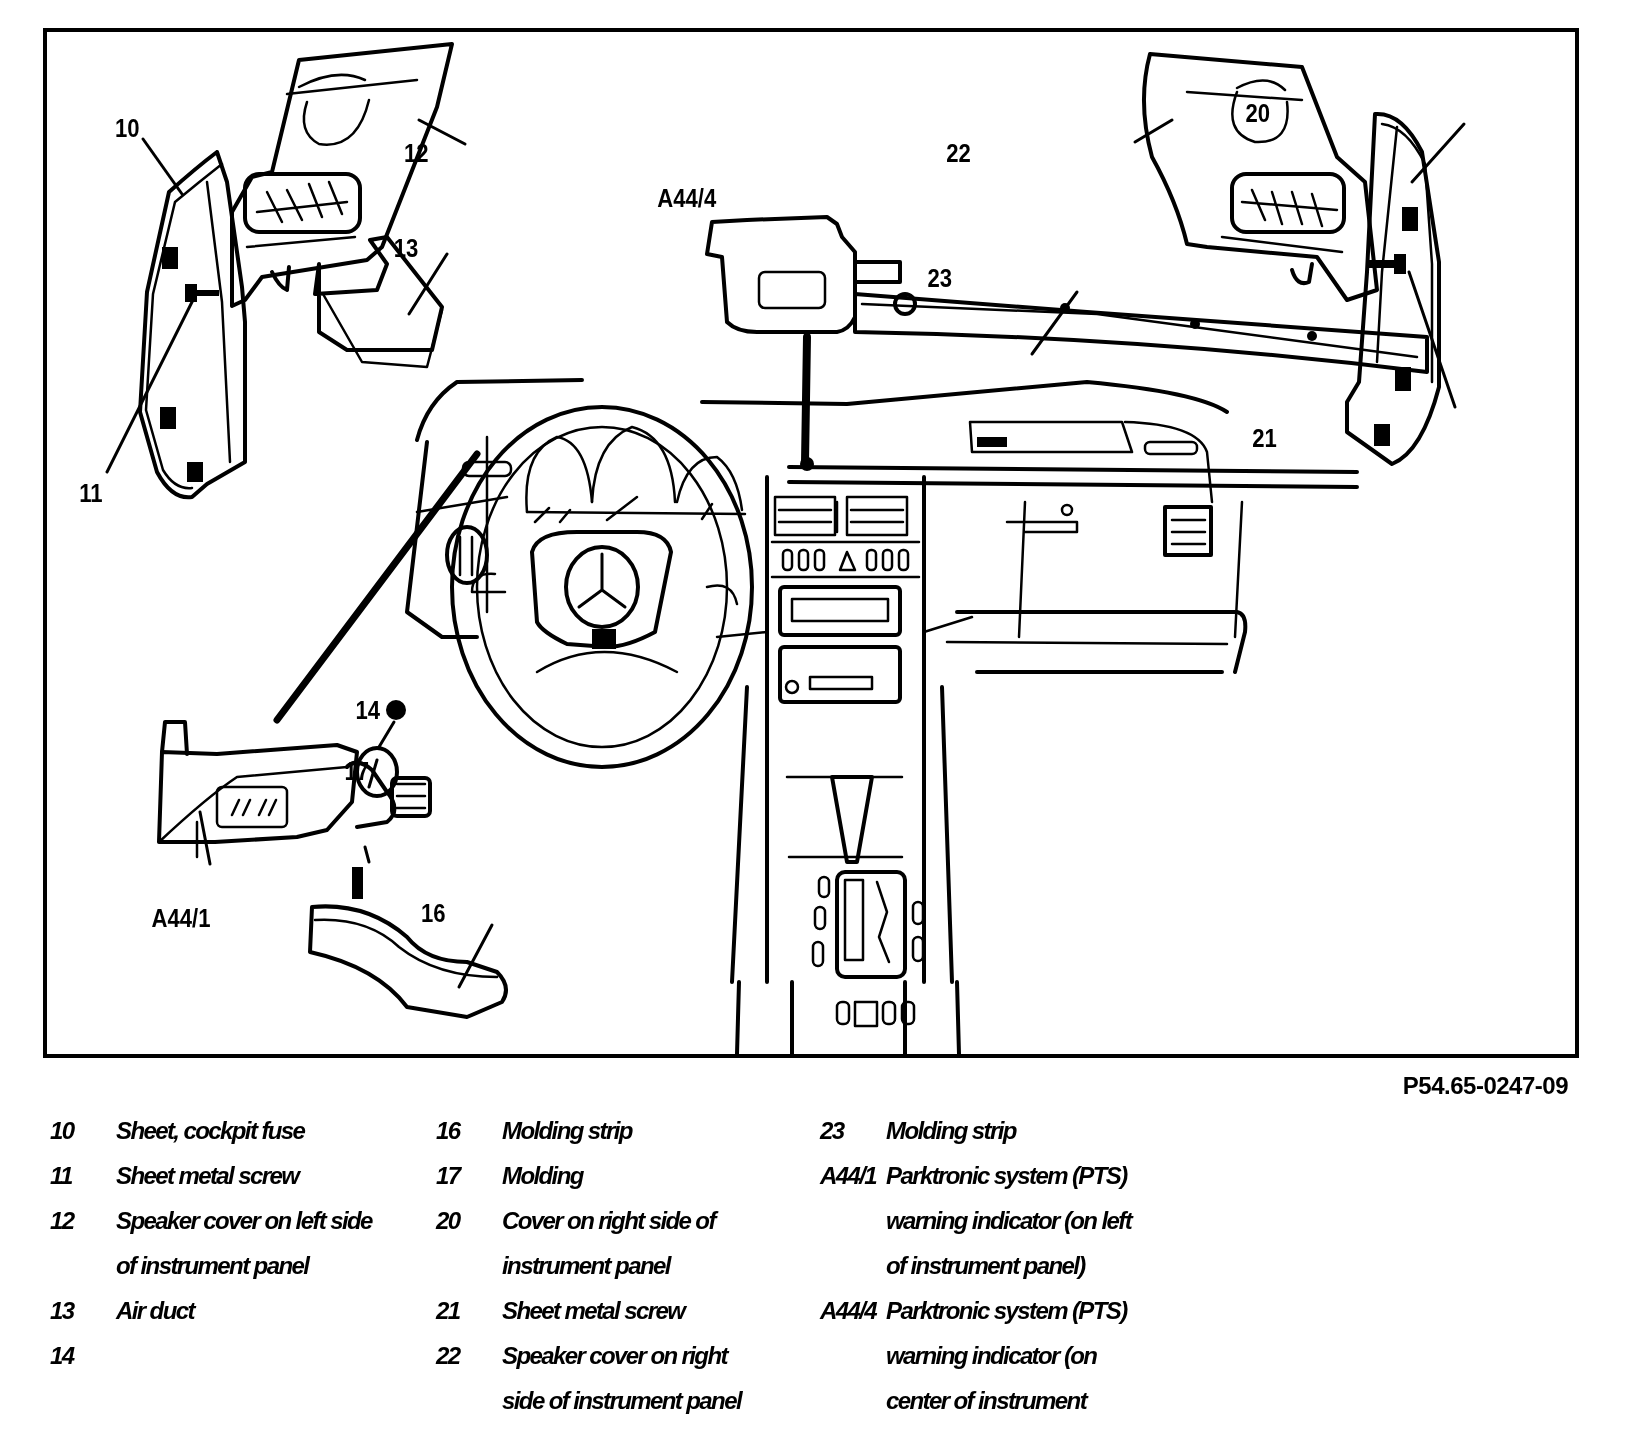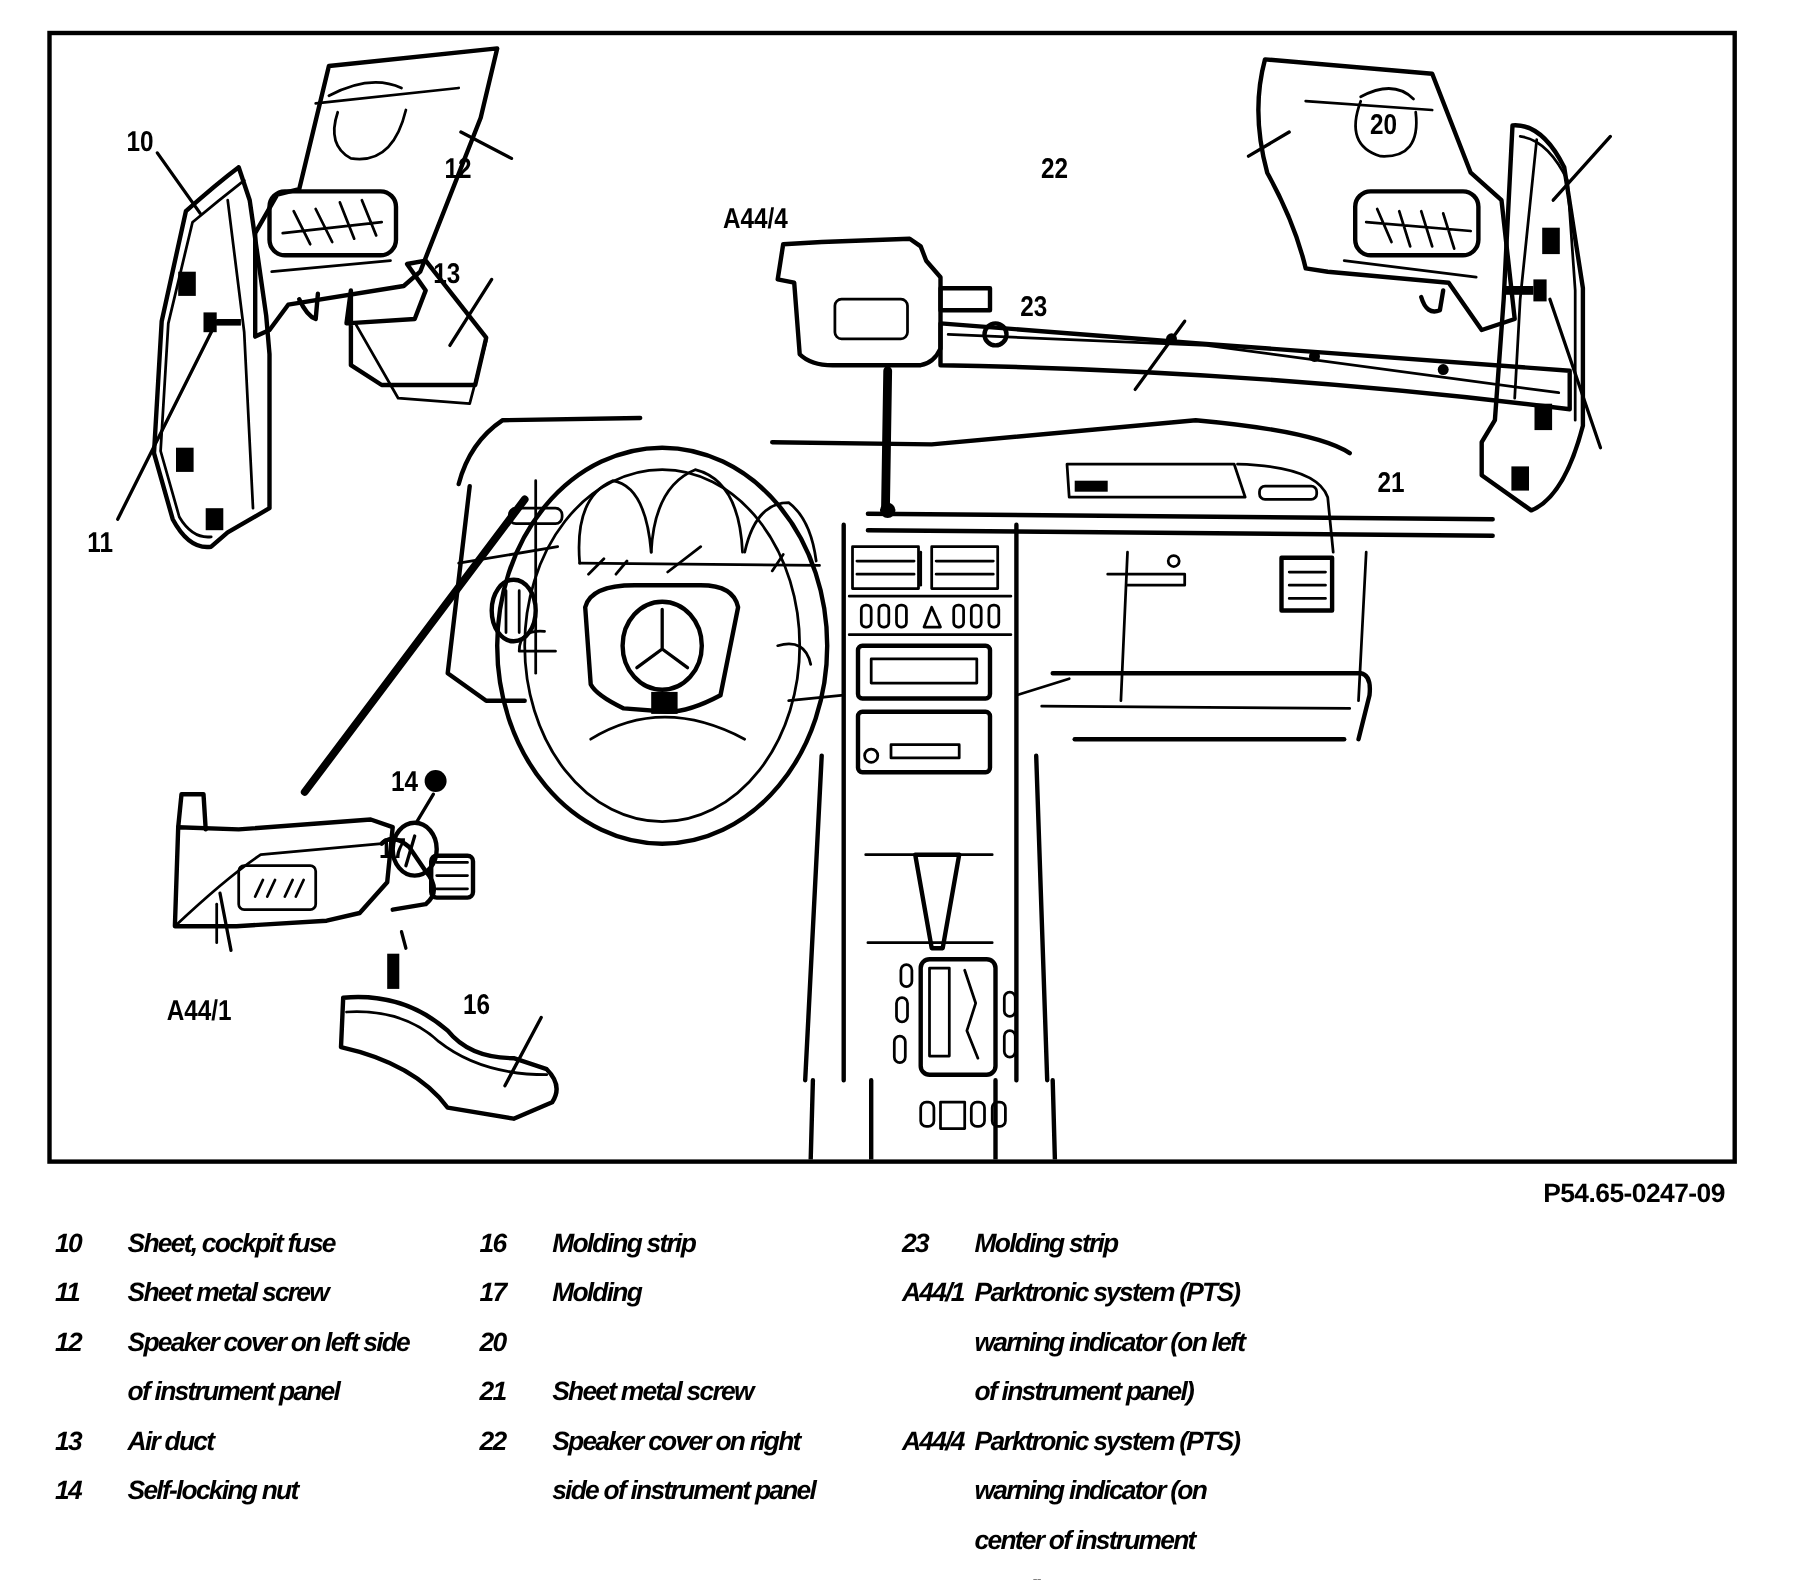--- a/index.html
+++ b/index.html
@@ -268,34 +268,34 @@
       <div class="legend-row">
         <span class="legend-num">12</span>
         <span class="legend-text">Speaker cover on left side of instrument panel</span>
       </div>
       <div class="legend-row">
         <span class="legend-num">13</span>
         <span class="legend-text">Air duct</span>
       </div>
       <div class="legend-row">
         <span class="legend-num">14</span>
-        <span class="legend-text">Self-locking nut</span>
       </div>
     </div>
   <div class="legend-col" id="legend-col-2">
       <div class="legend-row">
         <span class="legend-num">16</span>
         <span class="legend-text">Molding strip</span>
       </div>
       <div class="legend-row">
         <span class="legend-num">17</span>
         <span class="legend-text">Molding</span>
       </div>
       <div class="legend-row">
         <span class="legend-num">20</span>
+        <span class="legend-text">Cover on right side of instrument panel</span>
       </div>
       <div class="legend-row">
         <span class="legend-num">21</span>
         <span class="legend-text">Sheet metal screw</span>
       </div>
       <div class="legend-row">
         <span class="legend-num">22</span>
         <span class="legend-text">Speaker cover on right side of instrument panel</span>
       </div>
     </div>

